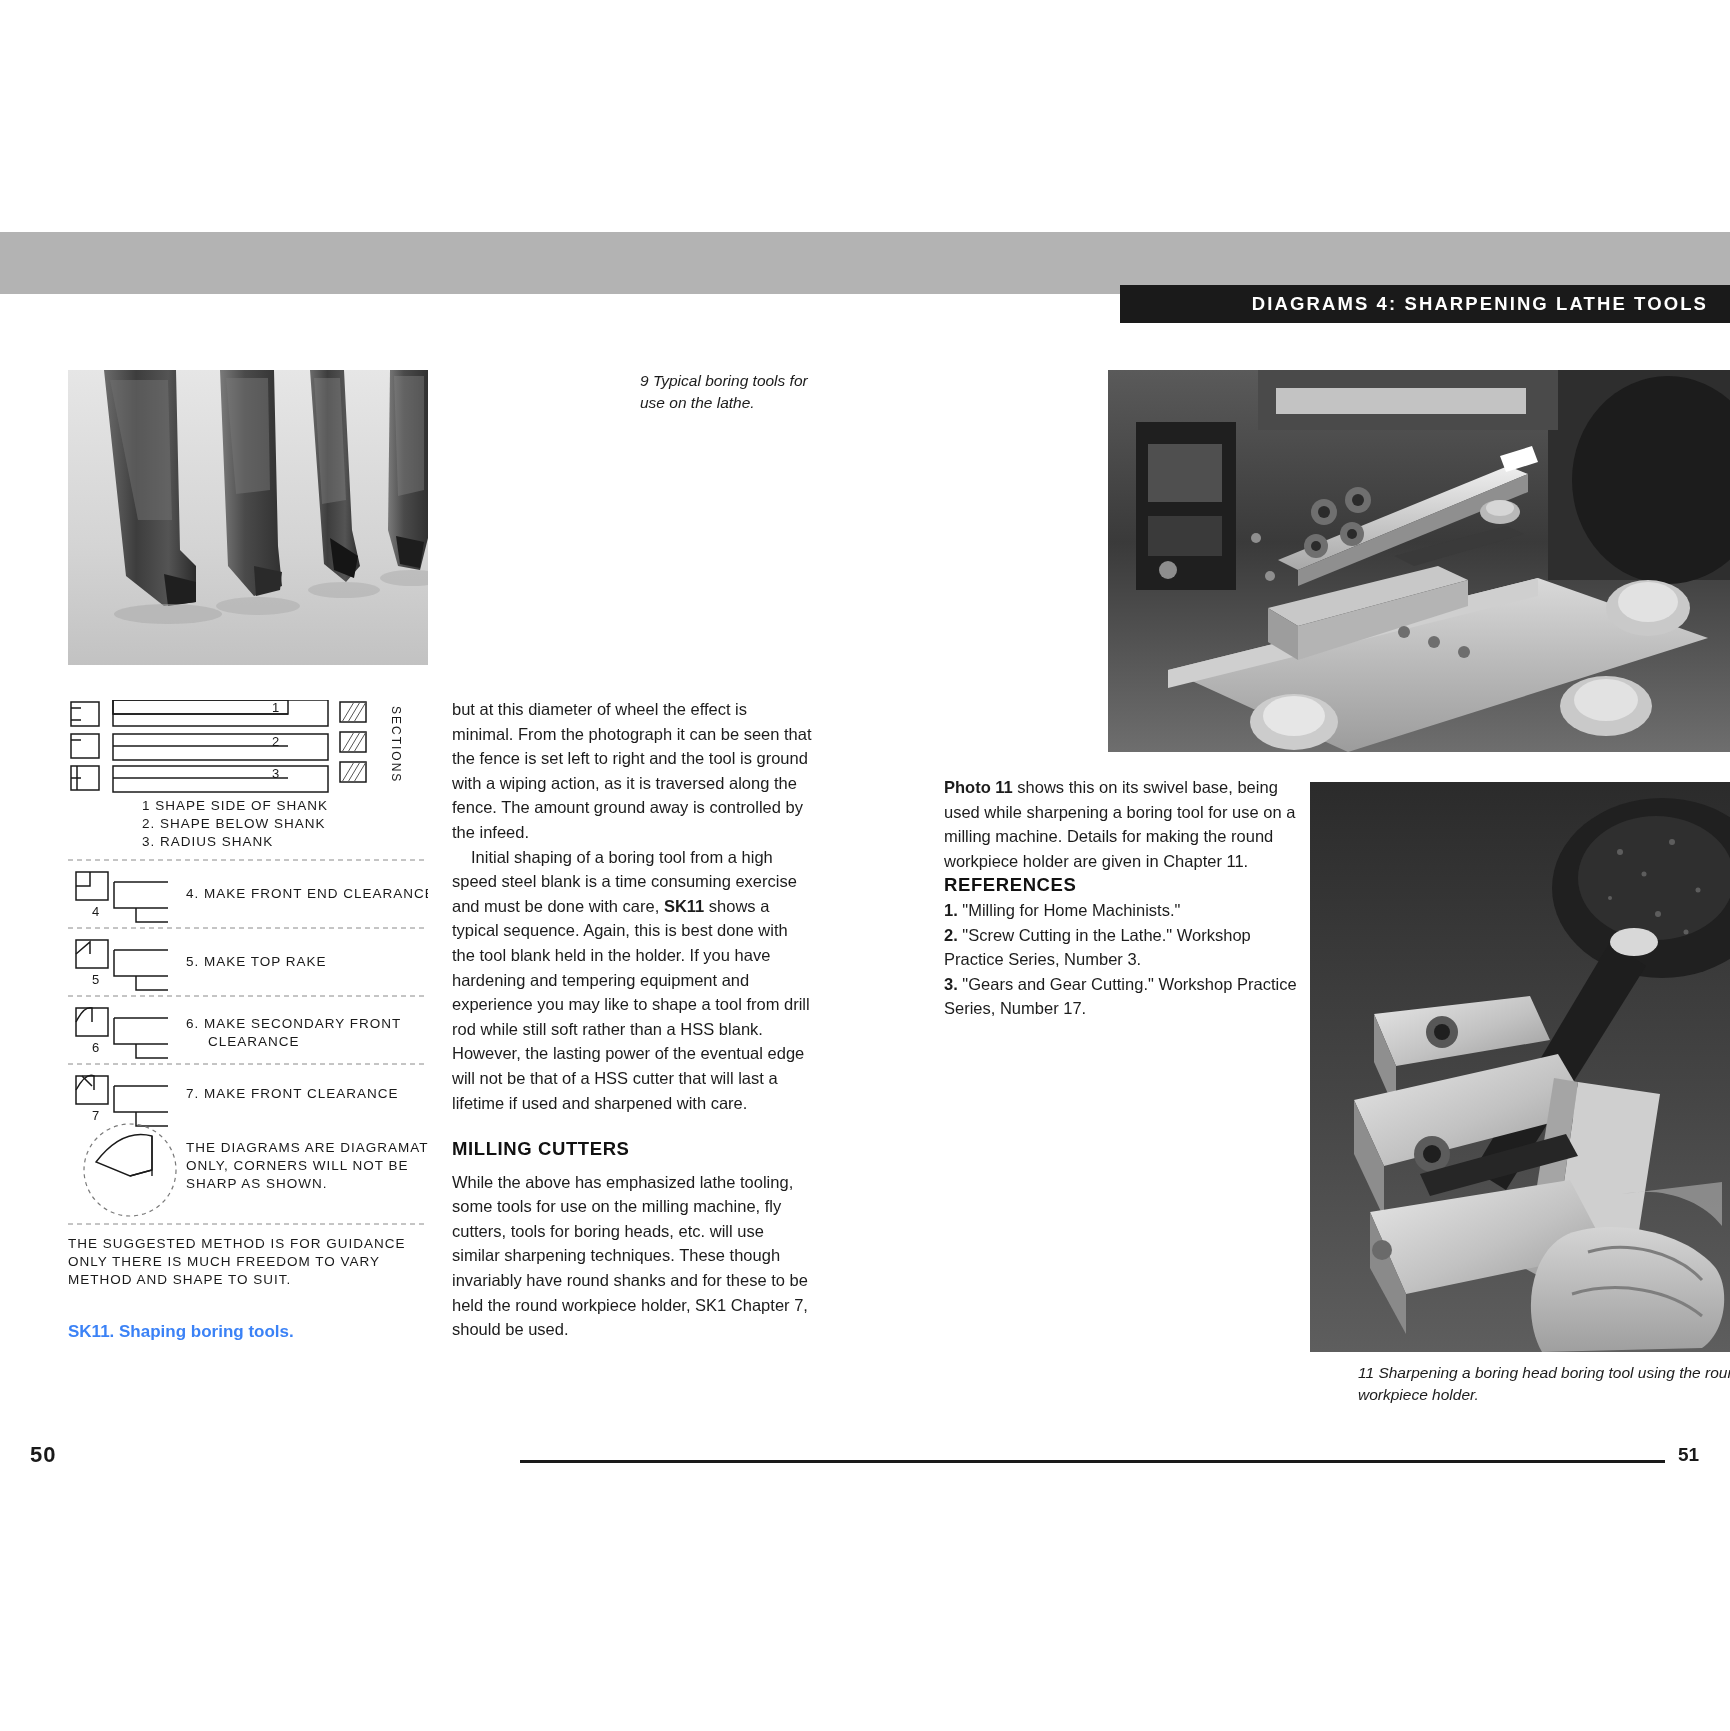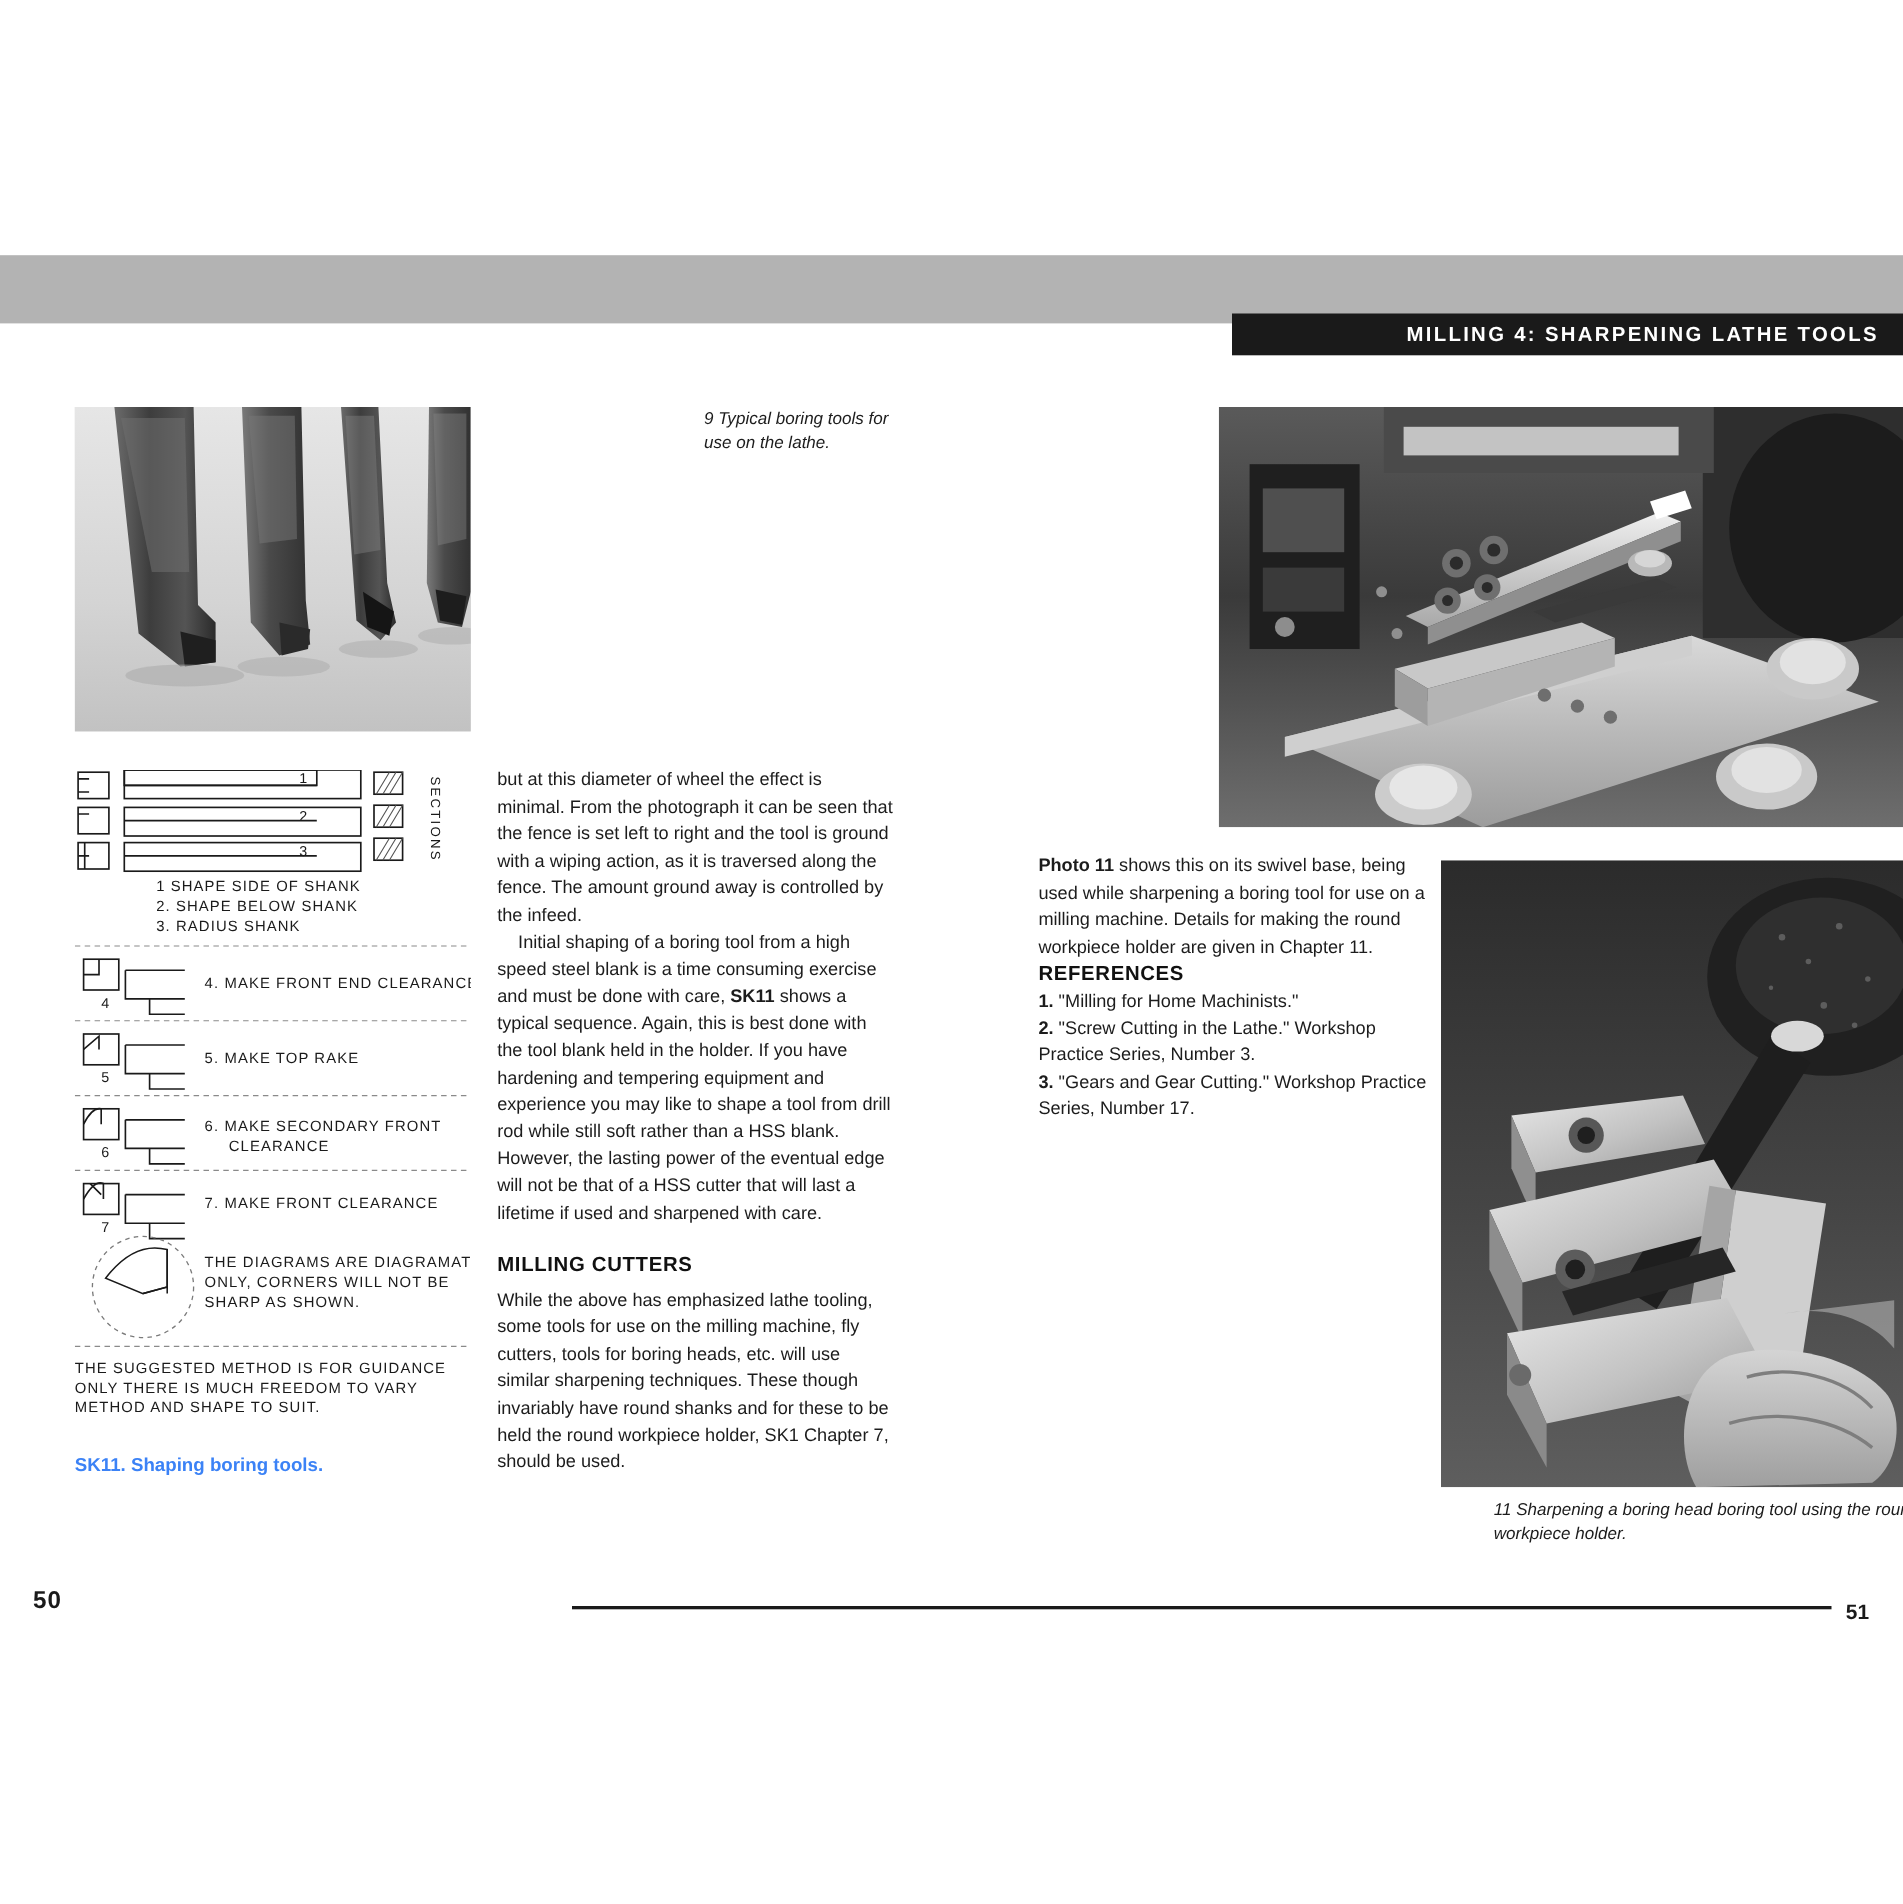--- a/index.html
+++ b/index.html
@@ -183,34 +183,34 @@
     position: absolute;
     left: 520px;
     top: 20px;
     width: 1145px;
     height: 3px;
     background: #1a1a1a;
   }
   .footer .pageno-right {
     position: absolute;
     left: 1678px;
-    top: 16px;
+    top: 4px;
     font-size: 19px;
     font-weight: bold;
   }
 </style>
 </head>
 <body>
 
 <div class="page">
 
   <div class="header-band"></div>
   <div class="header-dark">
     <span class="ht">
-      <span class="chap">MILLING 4:</span>
+      <span class="chap">DIAGRAMS 4:</span>
       <span>SHARPENING LATHE TOOLS</span>
     </span>
   </div>
 
   <div class="photo" id="photo9">
     <svg width="360" height="295" viewBox="0 0 360 295" xmlns="http://www.w3.org/2000/svg">
       <defs>
         <linearGradient id="bg9" x1="0" y1="0" x2="0" y2="1">
           <stop offset="0%" stop-color="#e6e6e6"></stop>
           <stop offset="60%" stop-color="#d4d4d4"></stop>

